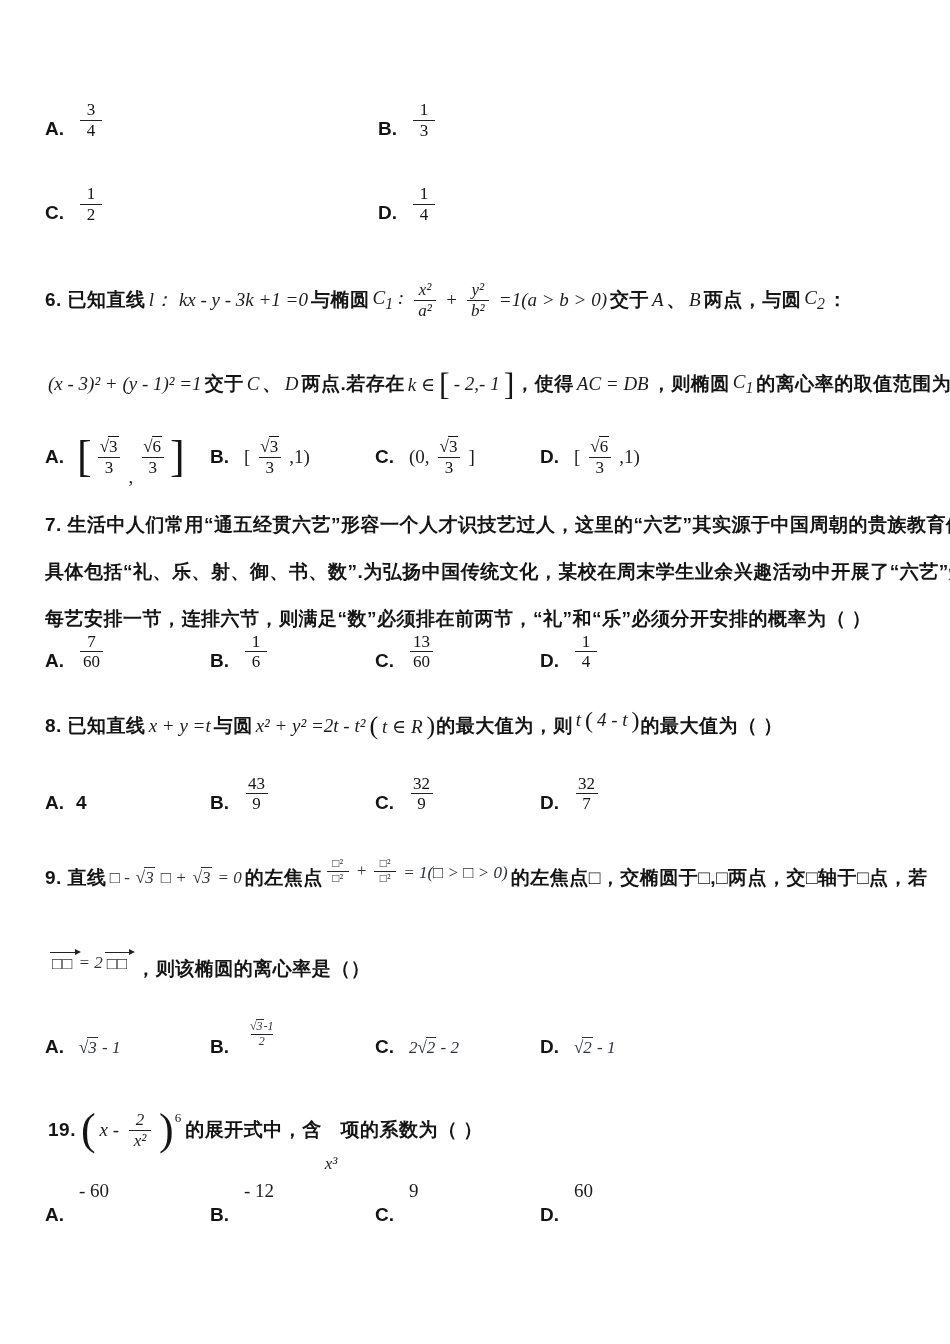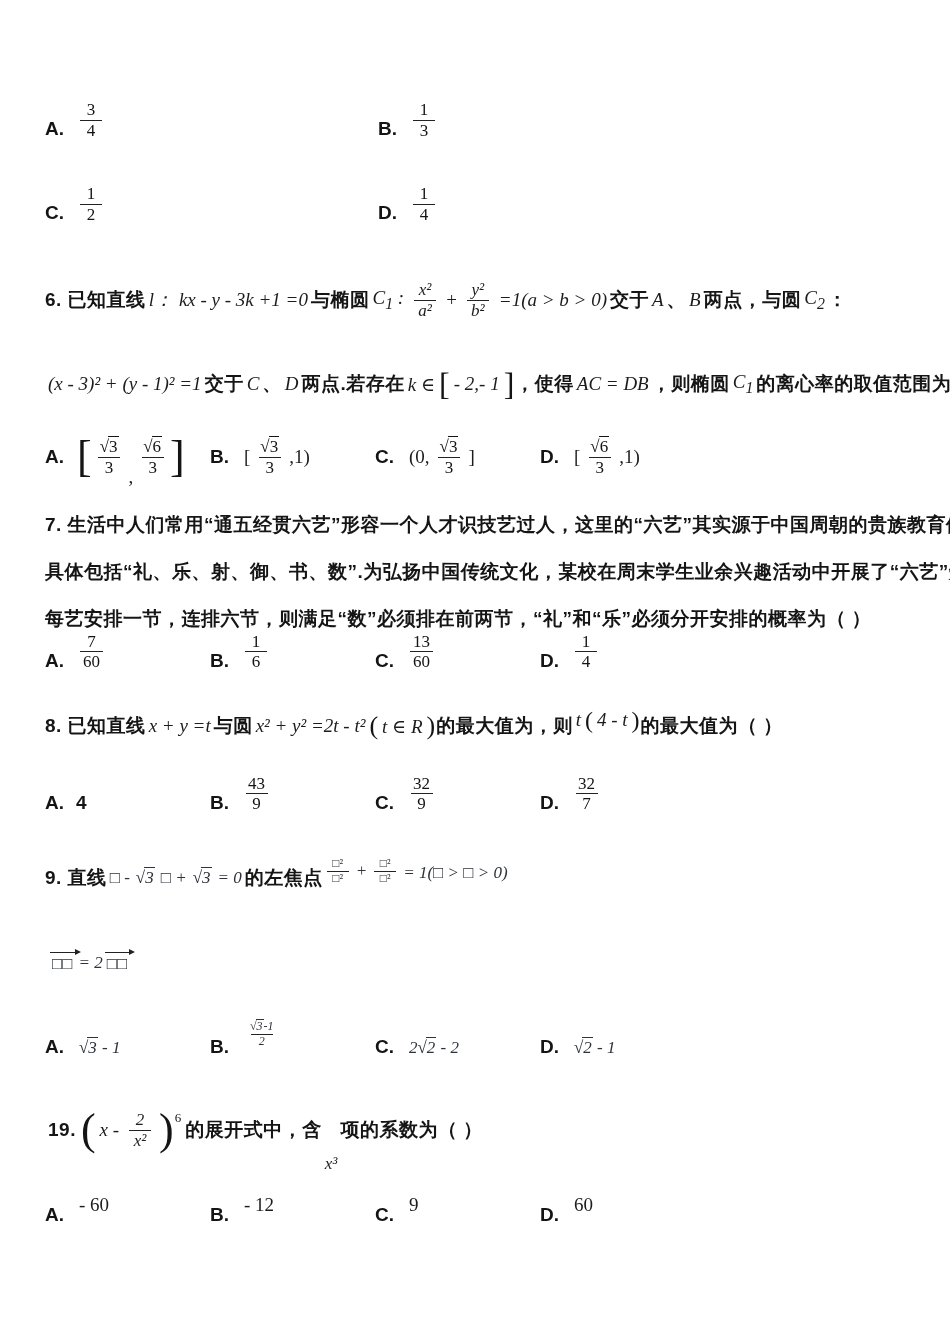--- a/index.html
+++ b/index.html
@@ -21,21 +21,21 @@
   .optlabel{font-family:"Liberation Sans",sans-serif;font-weight:700;font-size:19px;margin-right:12px;}
   .optcell{position:absolute;display:flex;}
   .lowdot{align-self:flex-end;margin-bottom:4px;}
   .vec{display:inline-block;border-top:1.3px solid #222;position:relative;padding:1px 4px 0 2px;margin:0 2px;}
   .vec::after{content:"";position:absolute;top:-4px;right:-4px;width:0;height:0;
       border-left:6px solid #222;border-top:3px solid transparent;border-bottom:3px solid transparent;}
   .gray{color:#2e323a;}
   .smmath{font-size:17px;}
   .tinyfrac{font-size:12px;margin:0 3px 9px 3px;}
   .supn{font-family:"Liberation Serif",serif;font-style:normal;font-size:13px;align-self:flex-start;margin-top:2px;}
-  .raised{margin-bottom:10px;}
+  .raised{margin-bottom:24px;}
   .lowx{align-self:flex-end;margin-bottom:-6px;font-size:17px;}
 </style>
 </head>
 <body>
 
 <div class="page">
 
   <div class="optcell flexend" style="left:45px;top:100px;">
     <span class="optlabel">A.</span>
     <span class="frac mtu">
@@ -259,28 +259,30 @@
     <span class="frac gray" style="font-size:12px;margin-bottom:14px;">
         <span class="fn">□²</span>
         <span class="fd">□²</span>
       </span>
     <span class="mt gray smmath" style="margin-bottom:14px;">+</span>
     <span class="frac gray" style="font-size:12px;margin-bottom:14px;">
         <span class="fn">□²</span>
         <span class="fd">□²</span>
       </span>
     <span class="mt gray smmath" style="margin-bottom:10px;">= 1(□ &gt; □ &gt; 0)</span>
+    <span class="cn">的左焦点□，交椭圆于□,□两点，交□轴于□点，若</span>
   </div>
 
   <div class="line flexend" style="left:45px;top:936px;height:46px;">
     <span class="mt gray smmath" style="margin-bottom:8px;display:inline-flex;align-items:center;">
       <span class="vec">□□</span>
       <span>= 2</span>
       <span class="vec">□□</span>
     </span>
+    <span class="cn">，则该椭圆的离心率是（）</span>
   </div>
 
   <div class="optcell flexend" style="left:45px;top:1018px;height:40px;">
     <span class="optlabel">A.</span>
     <span class="mt gray smmath"><span class="sqs">√</span><span class="ovl">3</span><span> - 1</span></span>
   </div>
   <div class="optcell flexend" style="left:210px;top:1012px;height:46px;">
     <span class="optlabel">B.</span>
     <span class="frac gray tinyfrac">
         <span class="fn mt gray" style="font-size:12px;font-style:italic;">

